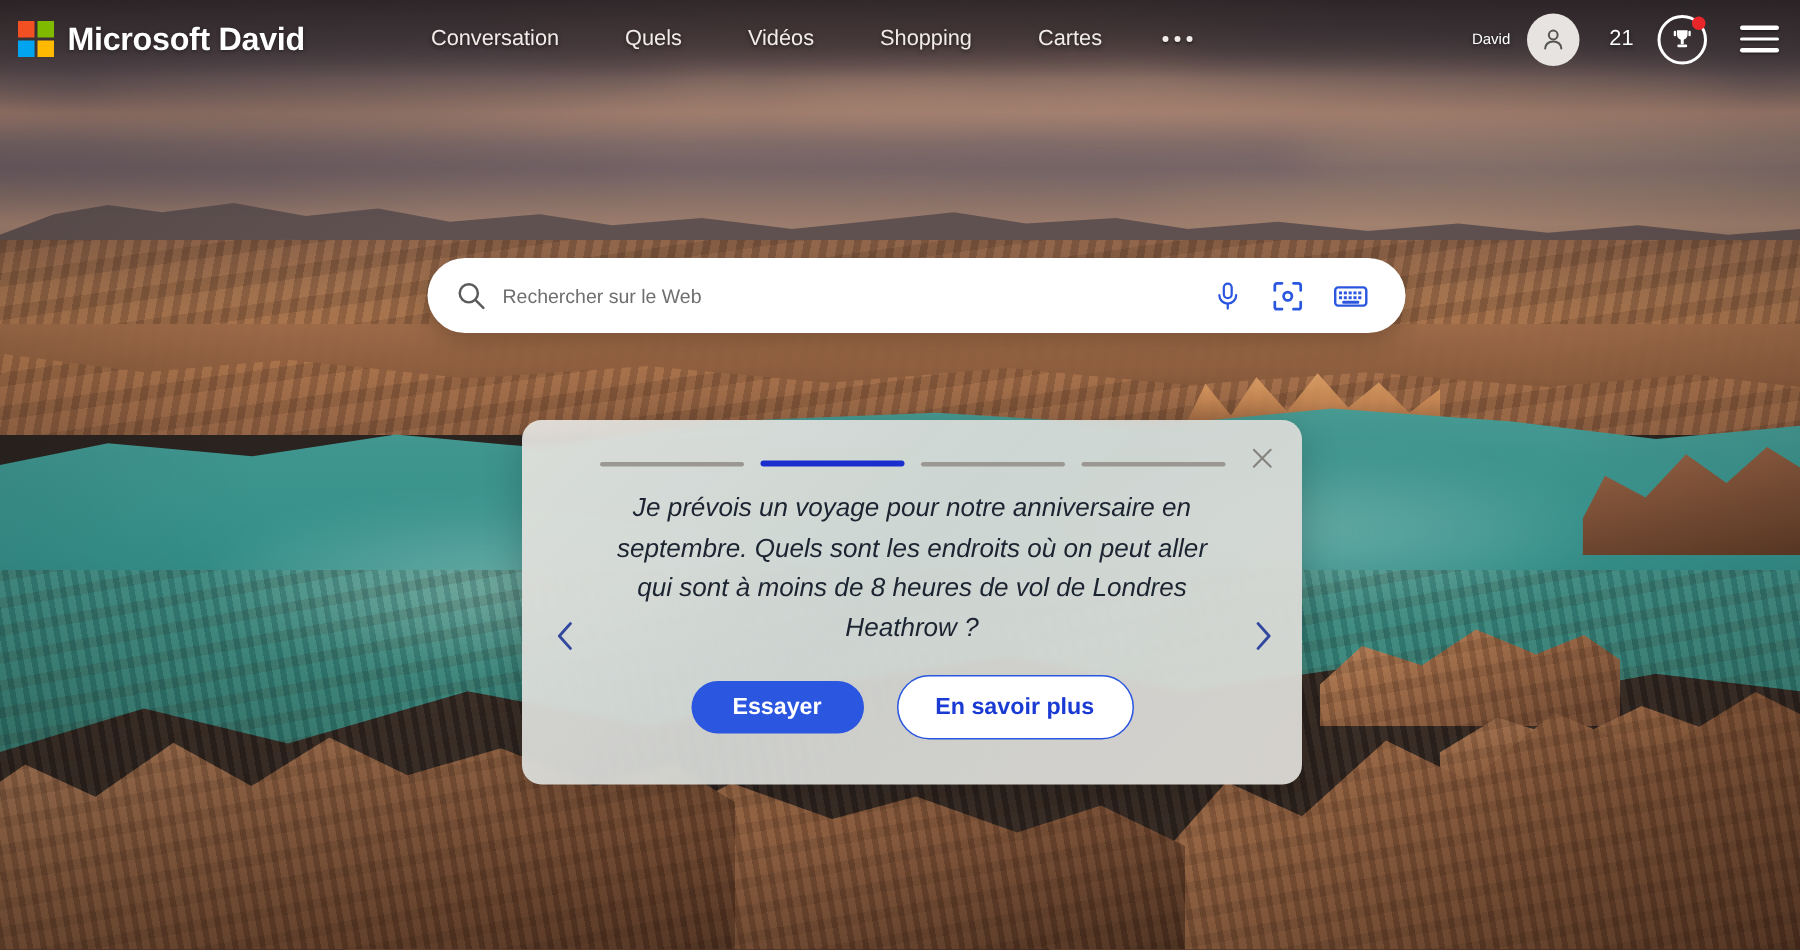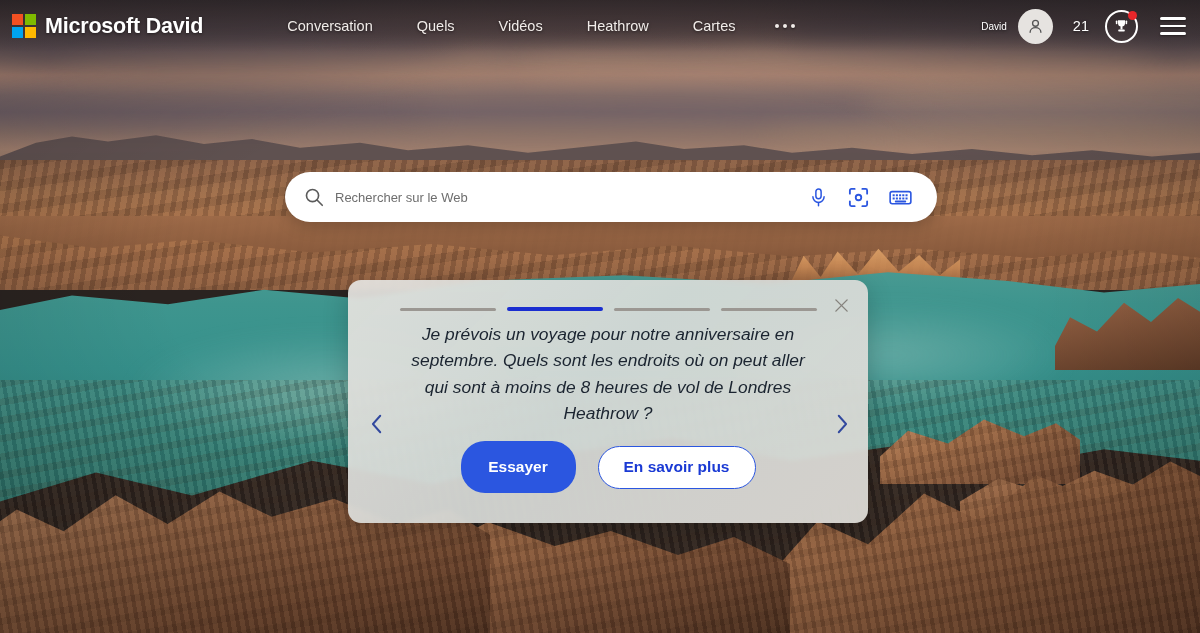--- a/index.html
+++ b/index.html
@@ -297,21 +297,21 @@
     padding-bottom:30px;
   }
   .btn {
     font-family:"Liberation Sans", sans-serif;
     font-size:15.5px; font-weight:bold;
     border-radius:24px; cursor:pointer;
     display:flex; align-items:center; justify-content:center;
   }
   .btn-primary {
     background:#2b56e0; color:#fff; border:none;
-    width:115px; height:52px;
+    width:115px; height:35px;
   }
   .btn-secondary {
     background:#fff; color:#1a3ad4; border:1.6px solid #2b56e0;
     width:158px; height:43px;
   }
 </style>
 </head>
 <body>
 
 <div id="stage">
@@ -363,21 +363,21 @@
           <i id="ms-sq2" style="background: rgb(0, 164, 239);"></i>
           <i id="ms-sq3" style="background: rgb(255, 185, 0);"></i>
       </span>
       <span class="brand-name">Microsoft David</span>
     </div>
 
     <nav class="nav">
       <div class="nav-item">Conversation</div>
       <div class="nav-item">Quels</div>
       <div class="nav-item">Vidéos</div>
-      <div class="nav-item">Heathrow</div>
+      <div class="nav-item">Shopping</div>
       <div class="nav-item">Cartes</div>
       <div class="nav-more">
         <span></span>
           <span></span>
           <span></span>
       </div>
     </nav>
 
     <div class="header-right">
       <div class="user-name">David</div>

